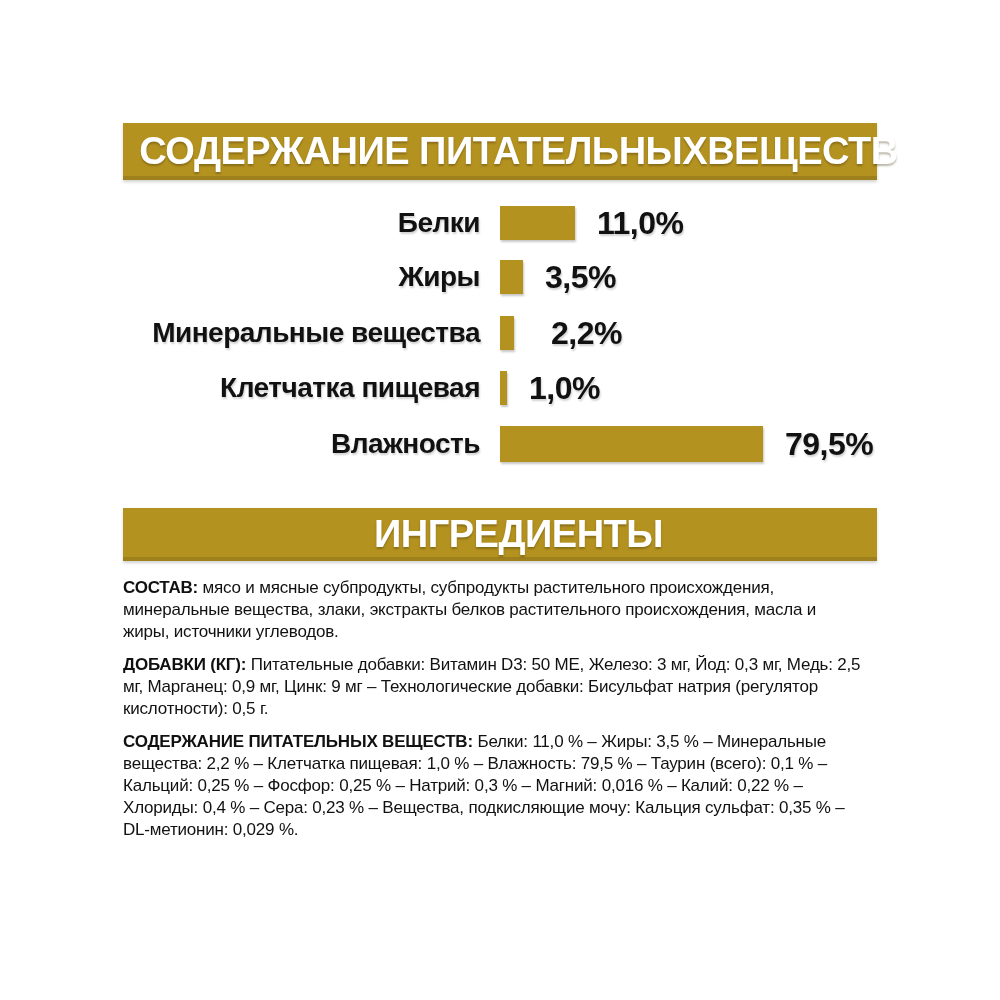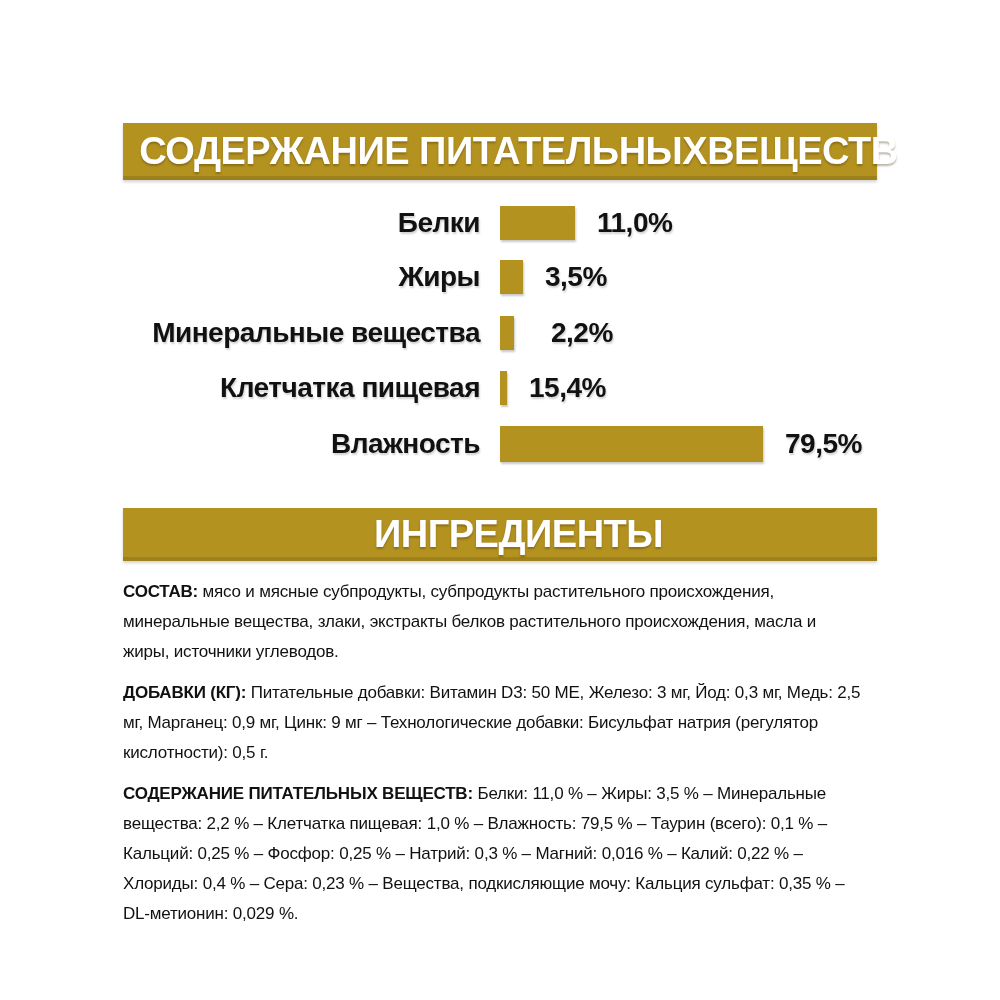--- a/index.html
+++ b/index.html
@@ -71,35 +71,35 @@
     background: #B49220;
     box-shadow: 1px 2px 2px rgba(0,0,0,0.22);
   }
   .chart-value {
     position: absolute;
     top: 0;
     height: 100%;
     display: flex;
     align-items: center;
     font-weight: 700;
-    font-size: 28px;
+    font-size: 32px;
     letter-spacing: -0.5px;
     white-space: nowrap;
     text-shadow: 1px 2px 2px rgba(0,0,0,0.18);
   }
   
   .text-block {
     position: absolute;
     left: 123px;
     top: 577px;
     width: 742px;
   }
   .text-block p {
     font-size: 17px;
-    line-height: 30px;
+    line-height: 22px;
     letter-spacing: -0.2px;
     margin: 0 0 11px 0;
     color: #111111;
   }
   .text-block strong { font-weight: 700; }
 </style>
 </head>
 <body>
 
 <div class="page">
@@ -120,21 +120,21 @@
       <span class="chart-value" style="left: 545px;">3,5%</span>
     </div>
     <div class="chart-row">
       <span class="chart-label">Минеральные вещества</span>
       <div class="bar" style="width: 14px; background: rgb(180, 146, 32);"></div>
       <span class="chart-value" style="left: 516px; margin-left: 35px;">2,2%</span>
     </div>
     <div class="chart-row">
       <span class="chart-label">Клетчатка пищевая</span>
       <div class="bar" style="width: 7px; background: rgb(180, 146, 32);"></div>
-      <span class="chart-value" style="left: 529px;">15,4%</span>
+      <span class="chart-value" style="left: 529px;">1,0%</span>
     </div>
     <div class="chart-row">
       <span class="chart-label">Влажность</span>
       <div class="bar" style="width: 263px; background: rgb(180, 146, 32);"></div>
       <span class="chart-value" style="left: 785px;">79,5%</span>
     </div>
   </div>
 
   <div class="banner banner-ingredients">
     <span>ИНГРЕДИЕНТЫ</span>

